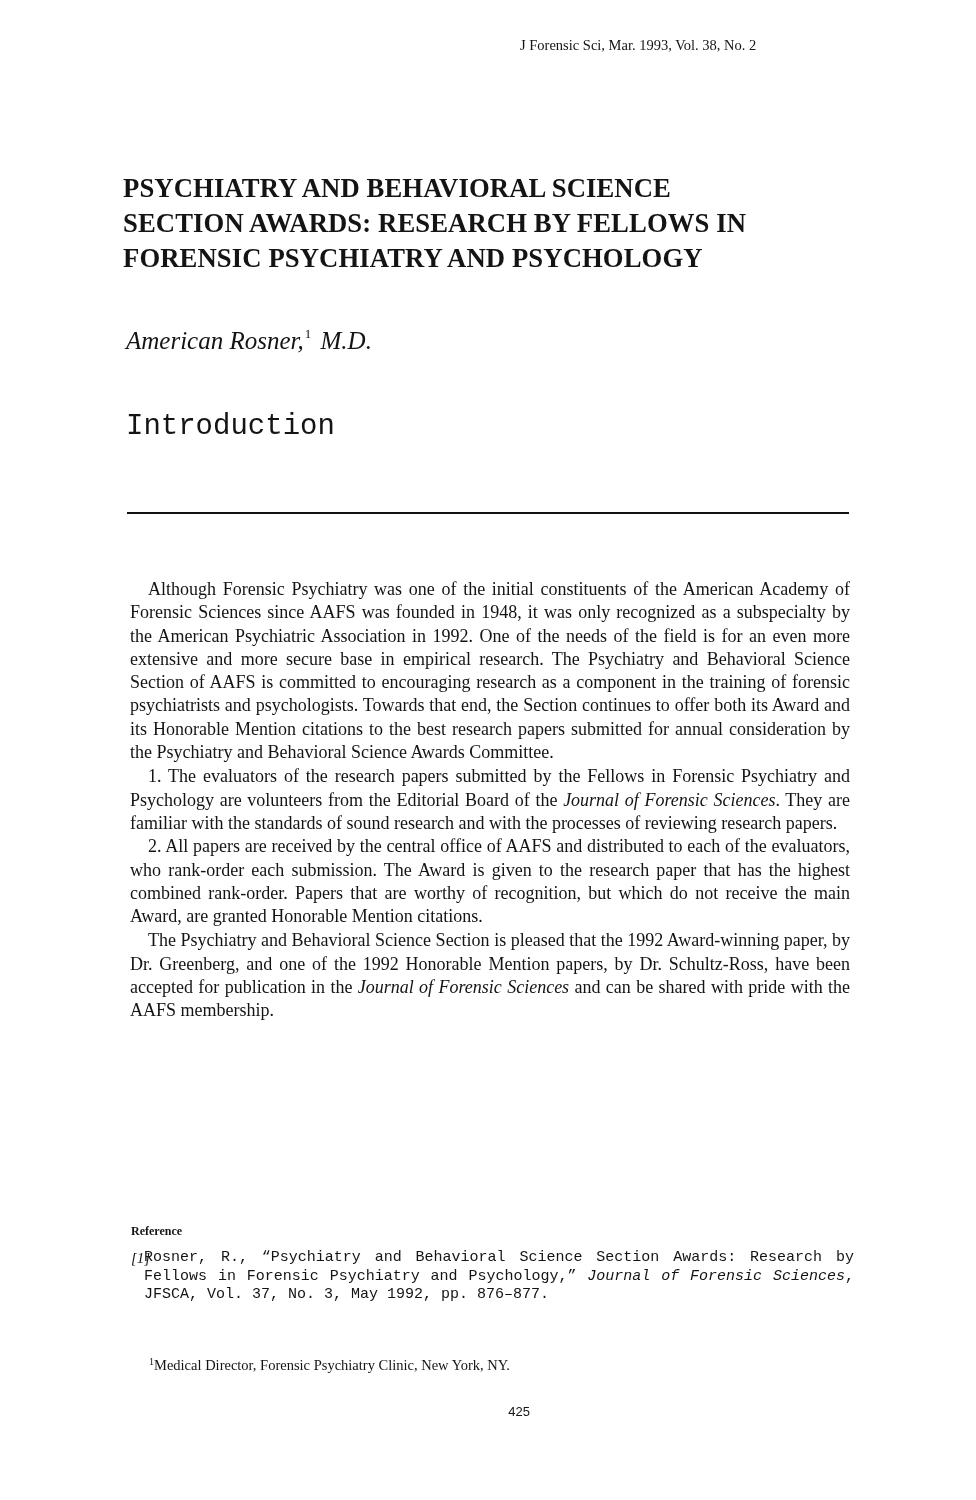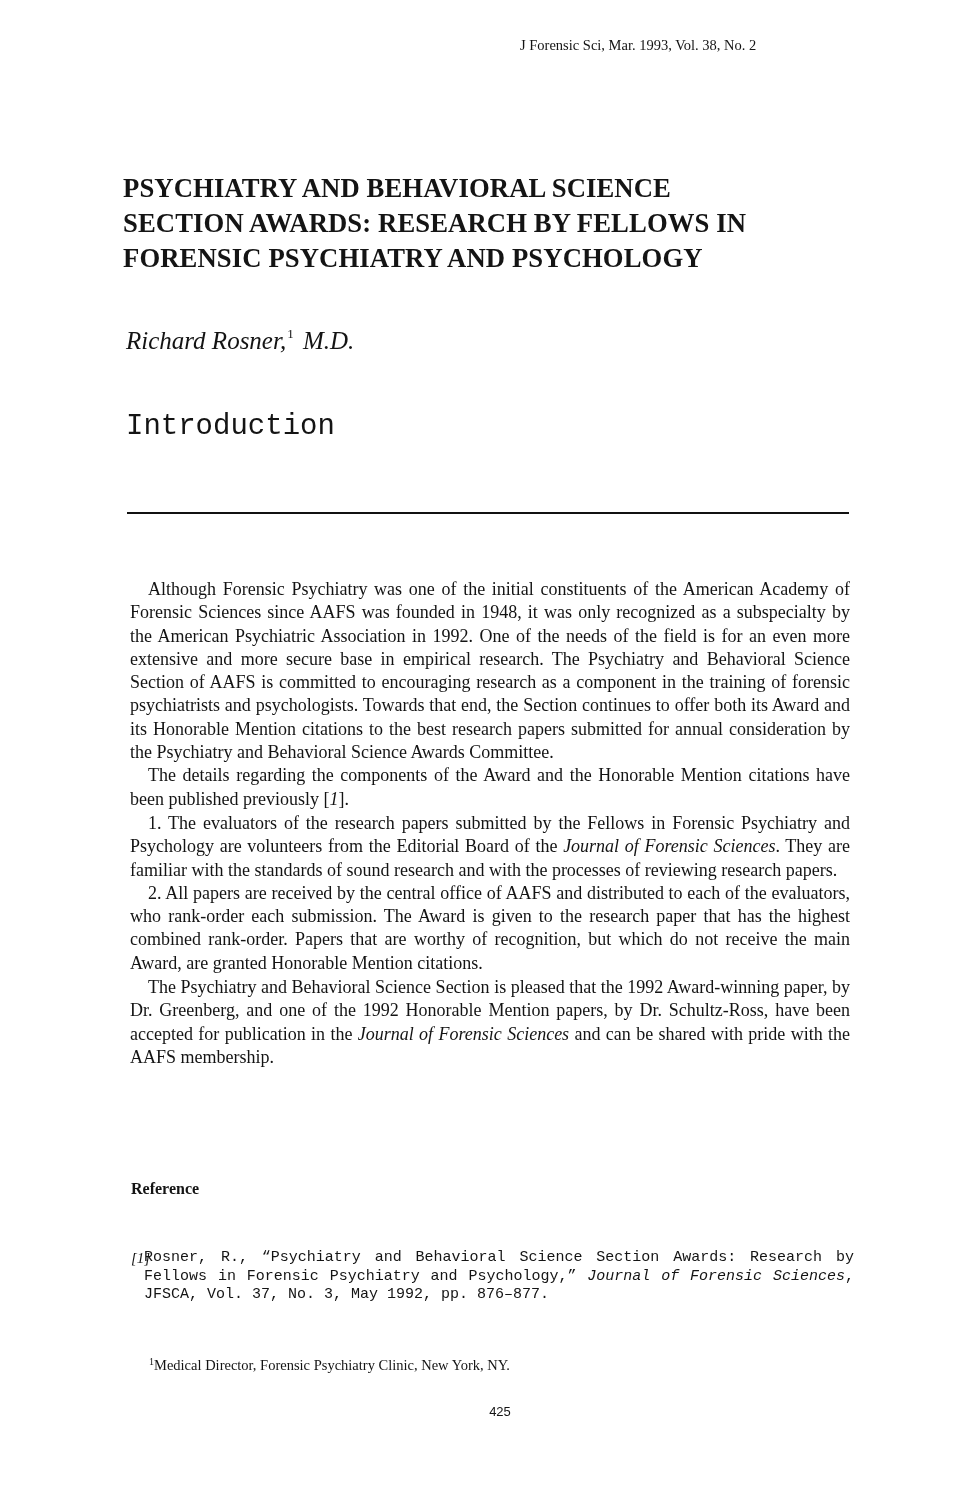--- a/index.html
+++ b/index.html
@@ -8,51 +8,50 @@
   .journal-line { top: 37px; left: 520px; width: 320px; text-align: left; font-size: 14.5px; white-space: nowrap; }
   .title { top: 170px; left: 123px; width: 740px; font-family: "Liberation Serif", serif; font-weight: bold; font-size: 27.5px; line-height: 35px; letter-spacing: 0.1px; transform: scaleX(0.97); transform-origin: left top; }
   .title div { white-space: nowrap; }
   .author { top: 326px; left: 126px; font-style: italic; font-size: 25px; white-space: nowrap; }
   .author sup { font-style: normal; font-size: 13px; vertical-align: 11px; margin: 0 3px 0 1px; }
   .intro { top: 410px; left: 126px; font-family: Liberation Mono, monospace; font-size: 29px; white-space: nowrap; }
   .rule { top: 512px; left: 127px; width: 722px; height: 2px; background: #111; }
   .body { top: 578px; left: 130px; width: 720px; font-size: 18px; line-height: 23.3px; text-align: justify; }
   .body p { margin: 0; text-indent: 18px; }
   .body p.gap { margin-top: 1px; }
-  .ref-head { top: 1180px; left: 131px; font-weight: bold; font-size: 16px; }
+  .ref-head { top: 1224px; left: 131px; font-weight: bold; font-size: 12px; }
   .ref { top: 1249px; left: 131px; width: 723px; font-size: 15px; line-height: 18.5px; text-align: justify; }
   .ref .num { position: absolute; left: 0; top: 0; font-style: italic; }
   .ref .text { margin-left: 13px; font-family: Liberation Mono, monospace; }
   .footnote { top: 1356px; left: 149px; font-size: 14.5px; white-space: nowrap; }
   .footnote sup { font-size: 10px; vertical-align: 5px; }
-  .page-num { top: 1404px; left: 470px; width: 60px; text-align: center; font-family: "Liberation Sans", sans-serif; font-size: 13px; }
+  .page-num { top: 1404px; left: 470px; width: 60px; text-align: right; font-family: "Liberation Sans", sans-serif; font-size: 13px; }
   i { font-style: italic; }
 </style>
 </head>
 <body>
 
 <div class="abs journal-line">J Forensic Sci, Mar. 1993, Vol. 38, No. 2</div>
 
 <div class="abs title">
   <div>PSYCHIATRY AND BEHAVIORAL SCIENCE</div>
   <div>SECTION AWARDS: RESEARCH BY FELLOWS IN</div>
   <div>FORENSIC PSYCHIATRY AND PSYCHOLOGY</div>
 </div>
 
 <div class="abs author">
-  <span>Richard Rosner,</span><sup>1</sup> <span>M.D.</span>
+  <span>American Rosner,</span><sup>1</sup> <span>M.D.</span>
 </div>
 
 <div class="abs intro">Introduction</div>
 
 <div class="abs rule"></div>
 
 <div class="abs body">
   <p>Although Forensic Psychiatry was one of the initial constituents of the American Academy of Forensic Sciences since AAFS was founded in 1948, it was only recognized as a subspecialty by the American Psychiatric Association in 1992. One of the needs of the field is for an even more extensive and more secure base in empirical research. The Psychiatry and Behavioral Science Section of AAFS is committed to encouraging research as a component in the training of forensic psychiatrists and psychologists. Towards that end, the Section continues to offer both its Award and its Honorable Mention citations to the best research papers submitted for annual consideration by the Psychiatry and Behavioral Science Awards Committee.</p>
-  <p><span>The details regarding the components of the Award and the Honorable Mention citations have been published previously [</span><i>1</i><span>].</span></p>
   <p class="gap"><span>1. The evaluators of the research papers submitted by the Fellows in Forensic Psychiatry and Psychology are volunteers from the Editorial Board of the </span><i>Journal of Forensic Sciences</i><span>. They are familiar with the standards of sound research and with the processes of reviewing research papers.</span></p>
   <p>2. All papers are received by the central office of AAFS and distributed to each of the evaluators, who rank-order each submission. The Award is given to the research paper that has the highest combined rank-order. Papers that are worthy of recognition, but which do not receive the main Award, are granted Honorable Mention citations.</p>
   <p class="gap"><span>The Psychiatry and Behavioral Science Section is pleased that the 1992 Award-winning paper, by Dr. Greenberg, and one of the 1992 Honorable Mention papers, by Dr. Schultz-Ross, have been accepted for publication in the </span><i>Journal of Forensic Sciences</i><span> and can be shared with pride with the AAFS membership.</span></p>
 </div>
 
 <div class="abs ref-head">Reference</div>
 
 <div class="abs ref">
   <span class="num">[1]</span>
   <div class="text"><span>Rosner, R., “Psychiatry and Behavioral Science Section Awards: Research by Fellows in Forensic Psychiatry and Psychology,” </span><i>Journal of Forensic Sciences</i><span>, JFSCA, Vol. 37, No. 3, May 1992, pp. 876–877.</span></div>

